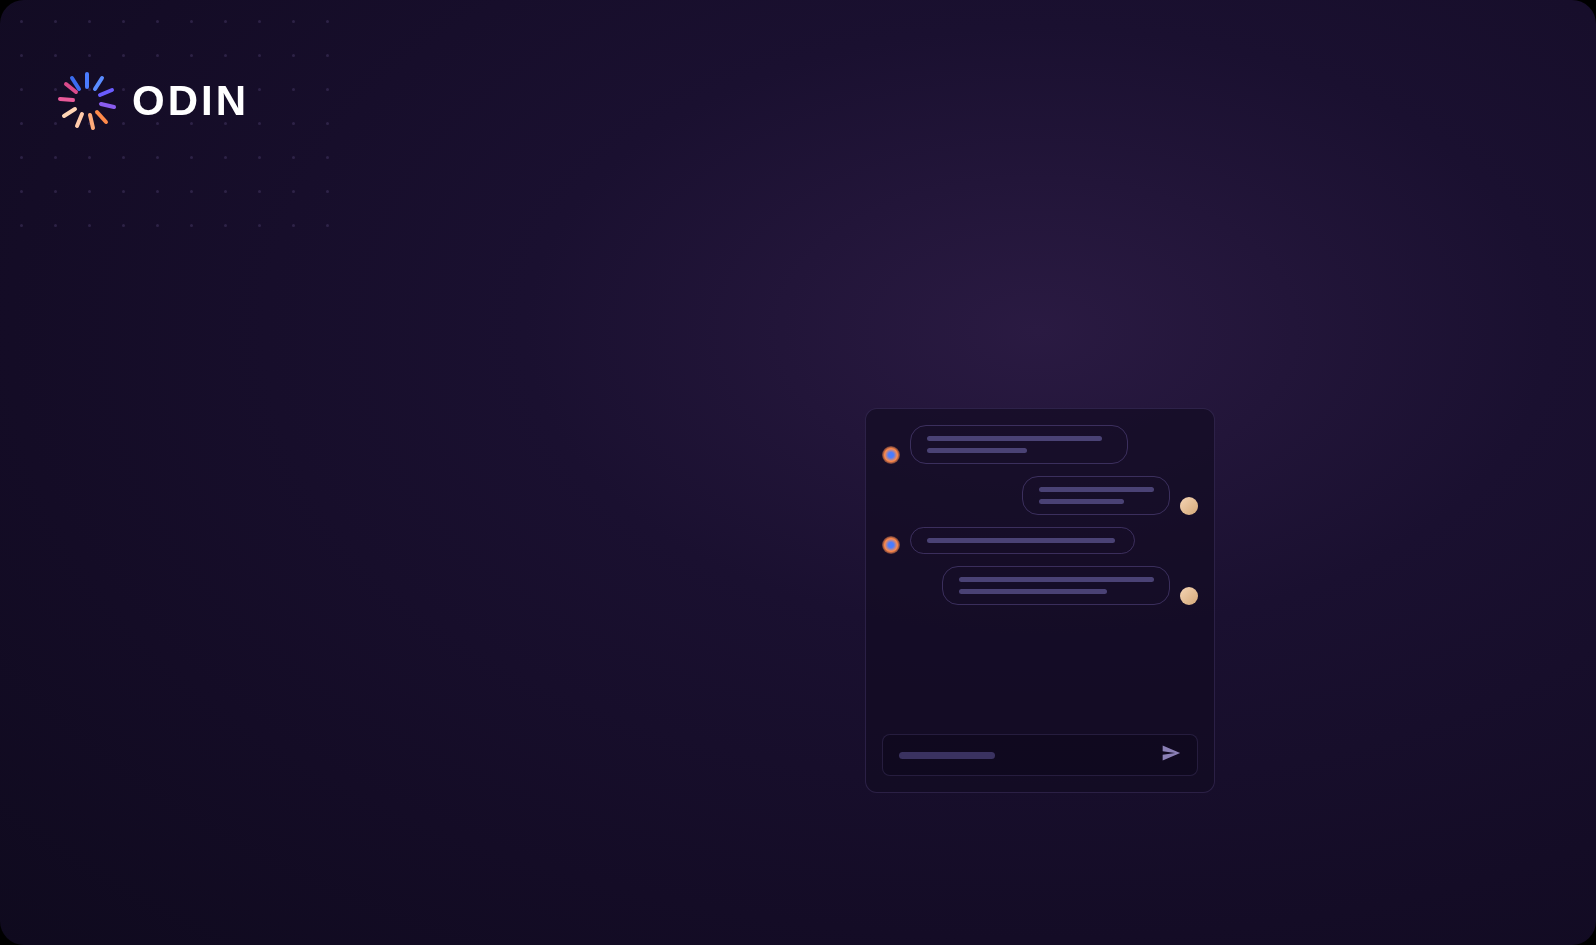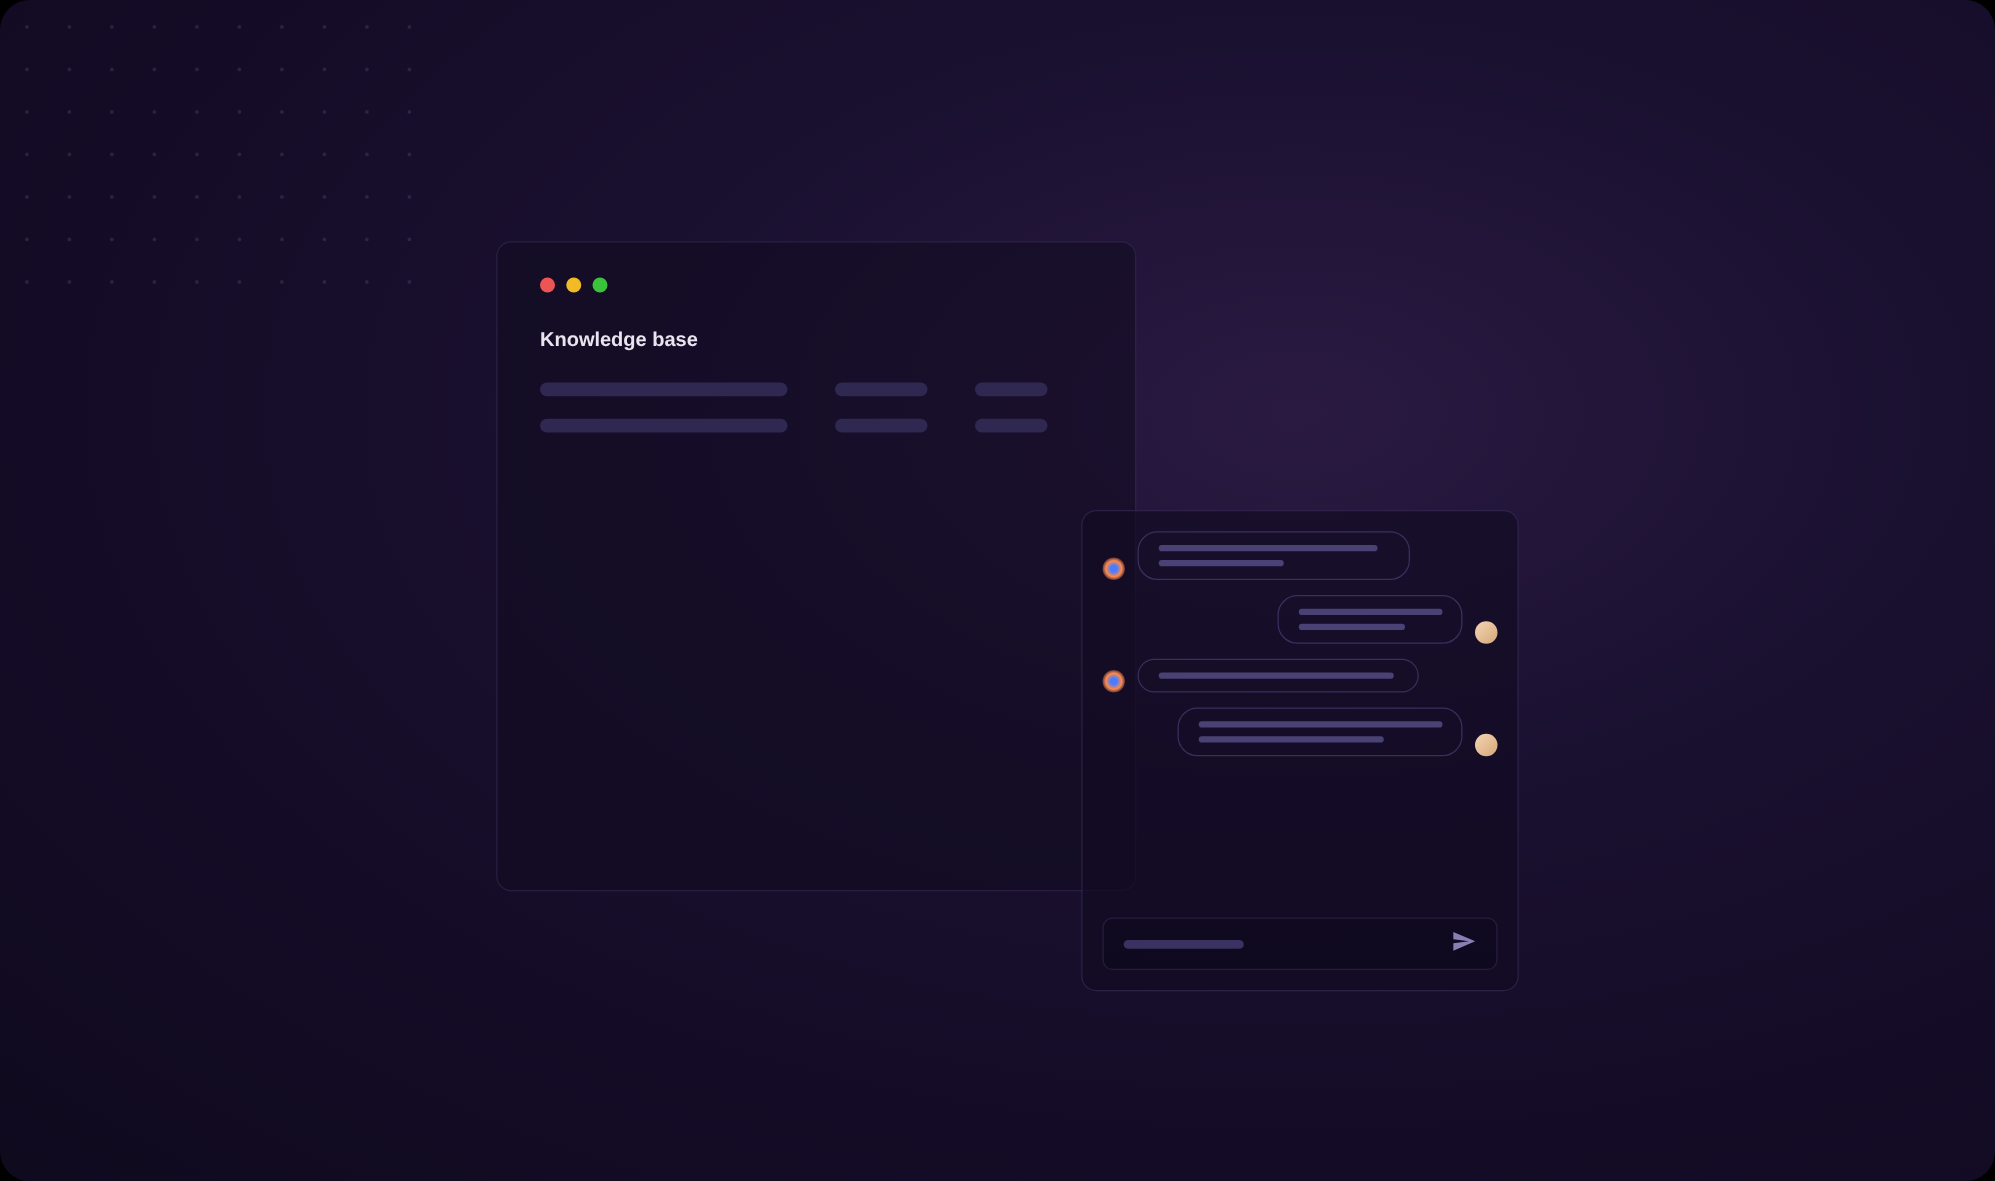--- a/index.html
+++ b/index.html
@@ -348,41 +348,43 @@
       <div class="dot" style="left: 68px; top: 204px;"></div>
       <div class="dot" style="left: 102px; top: 204px;"></div>
       <div class="dot" style="left: 136px; top: 204px;"></div>
       <div class="dot" style="left: 170px; top: 204px;"></div>
       <div class="dot" style="left: 204px; top: 204px;"></div>
       <div class="dot" style="left: 238px; top: 204px;"></div>
       <div class="dot" style="left: 272px; top: 204px;"></div>
       <div class="dot" style="left: 306px; top: 204px;"></div>
     </div>
 
-
-  <div class="kb-window">
-    <div class="traffic-lights">
-      <div class="tl tl-red"></div>
-      <div class="tl tl-yellow"></div>
-      <div class="tl tl-green"></div>
+  <div class="logo-wrap">
+    <div class="logo-mark">
+      <svg width="62" height="62" viewBox="0 0 62 62">
+        <g transform="translate(31 31)">
+          <g stroke-linecap="round" stroke-width="4">
+            <line x1="0" y1="-14" x2="0" y2="-27" stroke="#4a7cff"></line>
+            <line x1="8" y1="-12" x2="15" y2="-23" stroke="#5a8cff" transform="rotate(0)"></line>
+            <line x1="-8" y1="-12" x2="-15" y2="-23" stroke="#3a6cef"></line>
+            <line x1="13" y1="-6" x2="25" y2="-11" stroke="#6a5cff"></line>
+            <line x1="14" y1="3" x2="27" y2="6" stroke="#8a5cef"></line>
+            <line x1="10" y1="11" x2="19" y2="21" stroke="#ff8a4a"></line>
+            <line x1="3" y1="14" x2="6" y2="27" stroke="#ffaa7a"></line>
+            <line x1="-5" y1="13" x2="-10" y2="25" stroke="#ffcaaa"></line>
+            <line x1="-12" y1="8" x2="-23" y2="15" stroke="#ffd5b5"></line>
+            <line x1="-14" y1="-1" x2="-27" y2="-2" stroke="#ea5a9a"></line>
+            <line x1="-11" y1="-9" x2="-21" y2="-17" stroke="#da4a8a"></line>
+          </g>
+        </g>
+      </svg>
     </div>
-    <div class="kb-title">Knowledge base</div>
-    <div class="kb-rows">
-      <div class="kb-row">
-        <div class="sk sk-w1"></div>
-        <div class="sk sk-w2"></div>
-        <div class="sk sk-w3"></div>
-      </div>
-      <div class="kb-row">
-        <div class="sk sk-w1"></div>
-        <div class="sk sk-w2"></div>
-        <div class="sk sk-w3"></div>
-      </div>
-    </div>
+    <div class="logo-text">ODIN</div>
   </div>
+
 
 
   <div class="chat-window">
     <div class="chat-body">
 
       <div class="msg-group">
         <div class="avatar avatar-bot"></div>
         <div class="msg-col">
           <div class="bubble" style="width:218px;">
             <div class="bubble-line" style="width:175px;"></div>

